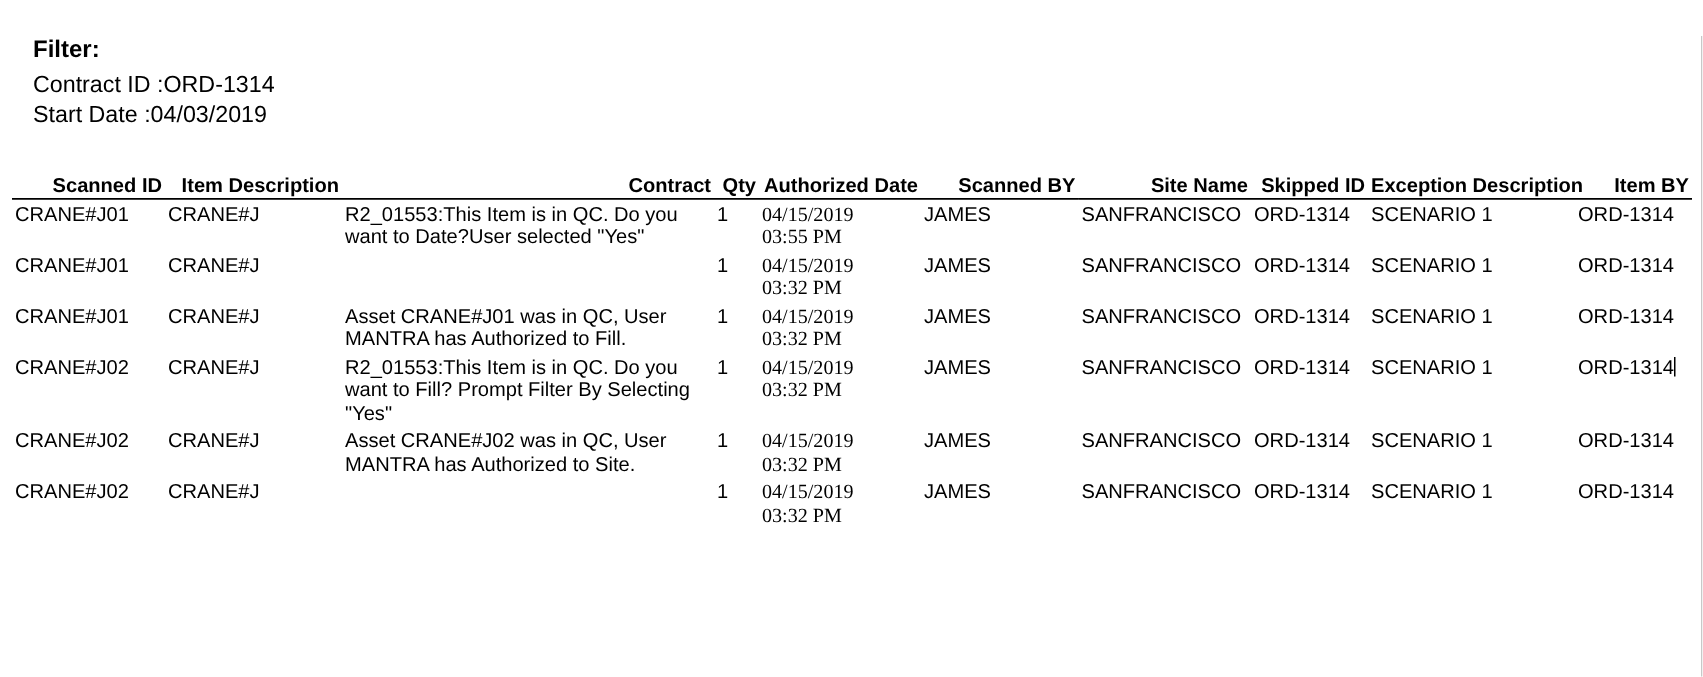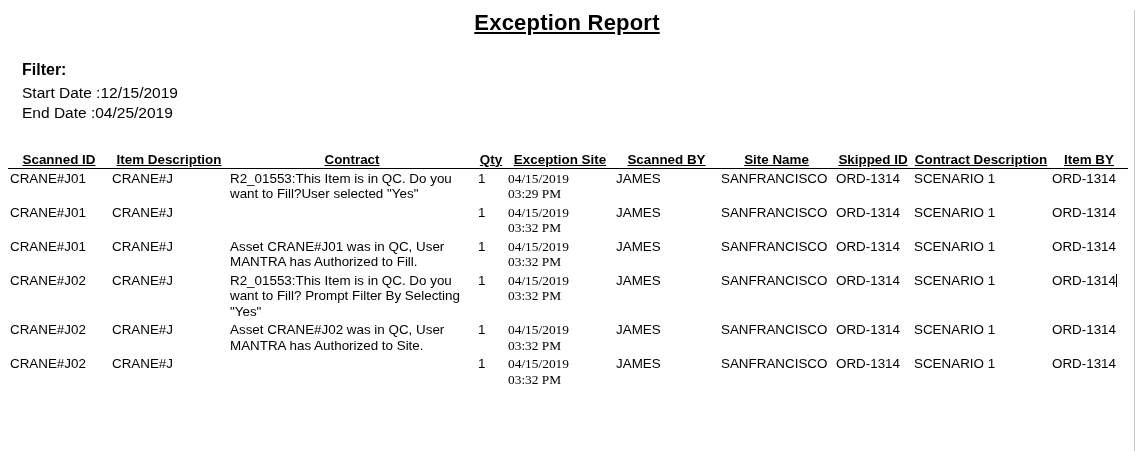--- a/index.html
+++ b/index.html
@@ -48,26 +48,25 @@
   table.report {
     margin-top: 28px;
     margin-left: 8px;
     border-collapse: collapse;
     font-size: 13.4px;
     table-layout: fixed;
     width: 1120px;
   }
   table.report th {
     font-weight: bold;
-    text-align: center;
+    text-align: right;
     vertical-align: top;
     padding: 0 2px 1px 2px;
     font-size: 13.4px;
     white-space: nowrap;
-    text-decoration: underline;
   }
   table.report thead tr {
     border-bottom: 1px solid #000000;
   }
   table.report td {
     vertical-align: top;
     padding: 2px 2px 1px 2px;
     line-height: 15.5px;
   }
   
@@ -90,26 +89,25 @@
     background: #000;
     vertical-align: -2px;
     margin-left: 0px;
   }
 </style>
 </head>
 <body>
 
 <div class="page">
 
-  <div class="report-title">Exception Report</div>
 
   <div class="filter-block">
     <div class="filter-heading">Filter:</div>
-    <div class="filter-line">Start Date :12/15/2019</div>
-    <div class="filter-line">End Date :04/25/2019</div>
+    <div class="filter-line">Contract ID :ORD-1314</div>
+    <div class="filter-line">Start Date :04/03/2019</div>
   </div>
 
   <table class="report">
     <colgroup>
       <col class="c-scanned-id">
       <col class="c-item-desc">
       <col class="c-exception">
       <col class="c-qty">
       <col class="c-exc-date">
       <col class="c-scanned-by">
@@ -117,38 +115,38 @@
       <col class="c-contract-id">
       <col class="c-contract-desc">
       <col class="c-inuse-by">
     </colgroup>
     <thead>
       <tr>
         <th>Scanned ID</th>
         <th>Item Description</th>
         <th>Contract</th>
         <th>Qty</th>
-        <th>Exception Site</th>
+        <th>Authorized Date</th>
         <th>Scanned BY</th>
         <th>Site Name</th>
         <th>Skipped ID</th>
-        <th>Contract Description</th>
+        <th>Exception Description</th>
         <th>Item BY</th>
       </tr>
     </thead>
     <tbody>
 
       <tr>
         <td>CRANE#J01</td>
         <td>CRANE#J</td>
-        <td>R2_01553:This Item is in QC. Do you want to Fill?User selected "Yes"</td>
-        <td>1</td>
-        <td class="date-cell">
-          <span>04/15/2019</span>
-          <span>03:29 PM</span>
+        <td>R2_01553:This Item is in QC. Do you want to Date?User selected "Yes"</td>
+        <td>1</td>
+        <td class="date-cell">
+          <span>04/15/2019</span>
+          <span>03:55 PM</span>
         </td>
         <td>JAMES</td>
         <td>SANFRANCISCO</td>
         <td>ORD-1314</td>
         <td>SCENARIO 1</td>
         <td>ORD-1314</td>
       </tr>
 
       <tr>
         <td>CRANE#J01</td>

